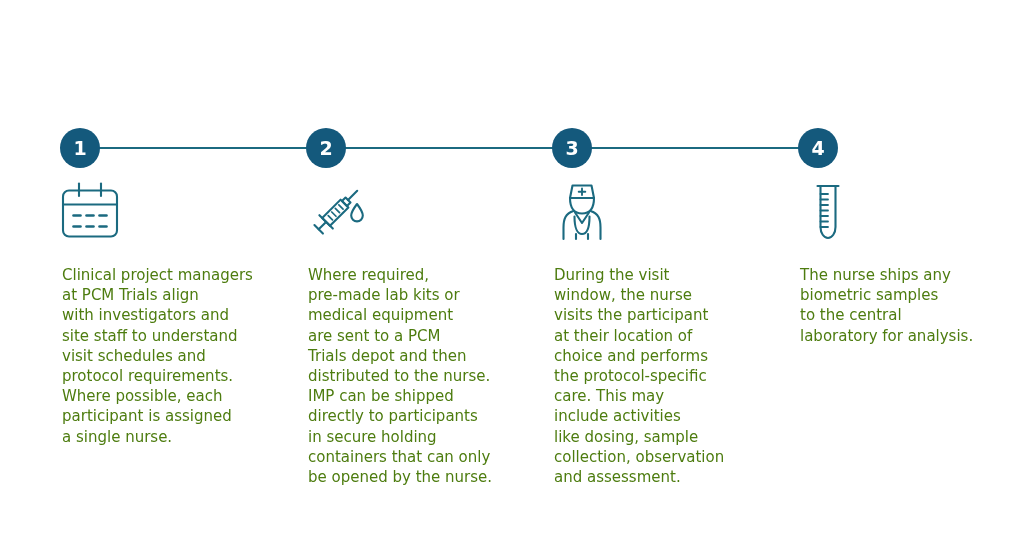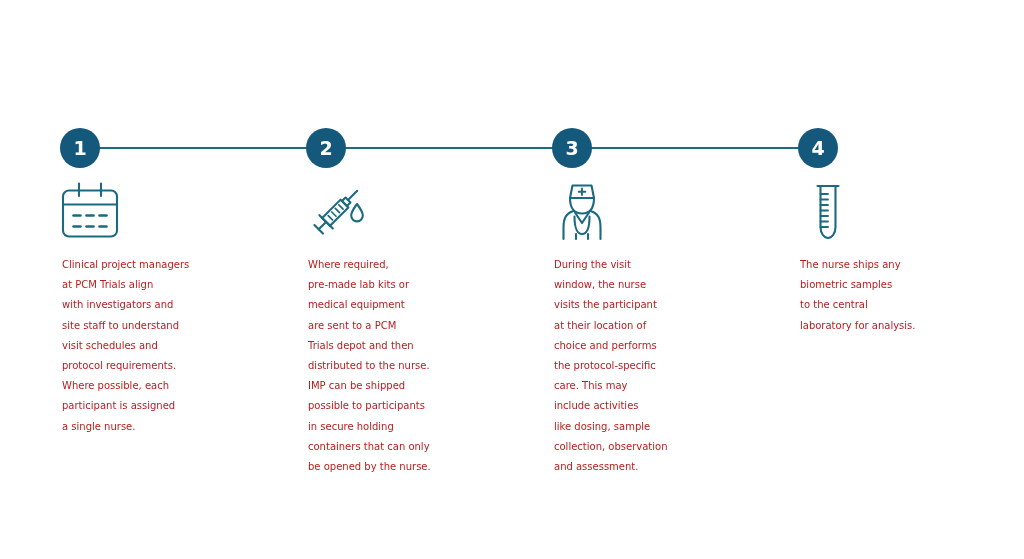--- a/index.html
+++ b/index.html
@@ -64,25 +64,25 @@
     left: 0;
     width: 60px;
     height: 60px;
   }
   .step-icon svg {
     display: block;
   }
 
   .step-text {
     position: absolute;
-    top: 255px;
+    top: 265px;
     left: 2px;
     width: 244px;
-    color: #b91c1c;
-    font-size: 10px;
+    color: #4d7c0f;
+    font-size: 15px;
     line-height: 20.2px;
     white-space: pre-line;
   }
 </style>
 </head>
 <body>
 
 <div id="infographic">
 
   <div class="timeline-line"></div>
@@ -149,21 +149,21 @@
       </svg>
     </div>
 
     <div class="step-text">Where required,
 pre-made lab kits or
 medical equipment
 are sent to a PCM
 Trials depot and then
 distributed to the nurse.
 IMP can be shipped
-possible to participants
+directly to participants
 in secure holding
 containers that can only
 be opened by the nurse.</div>
   </div>
 
   <div class="step step-3">
     <div class="step-badge">3</div>
 
     <div class="step-icon">
       <svg width="60" height="60" viewBox="0 0 60 60" fill="none" stroke="#1b6a80" stroke-width="2.1" stroke-linecap="round" stroke-linejoin="round">

